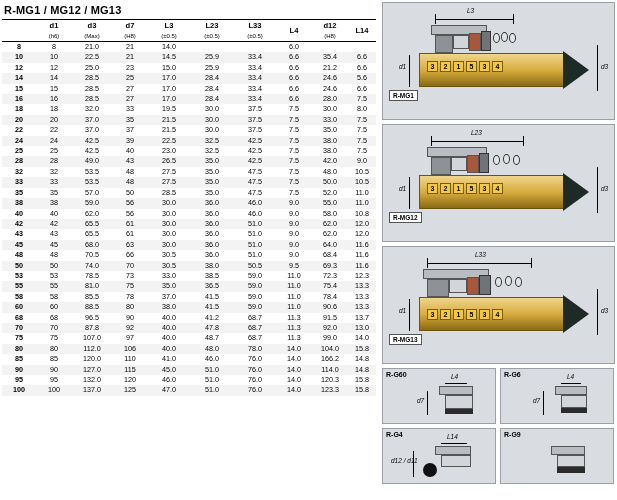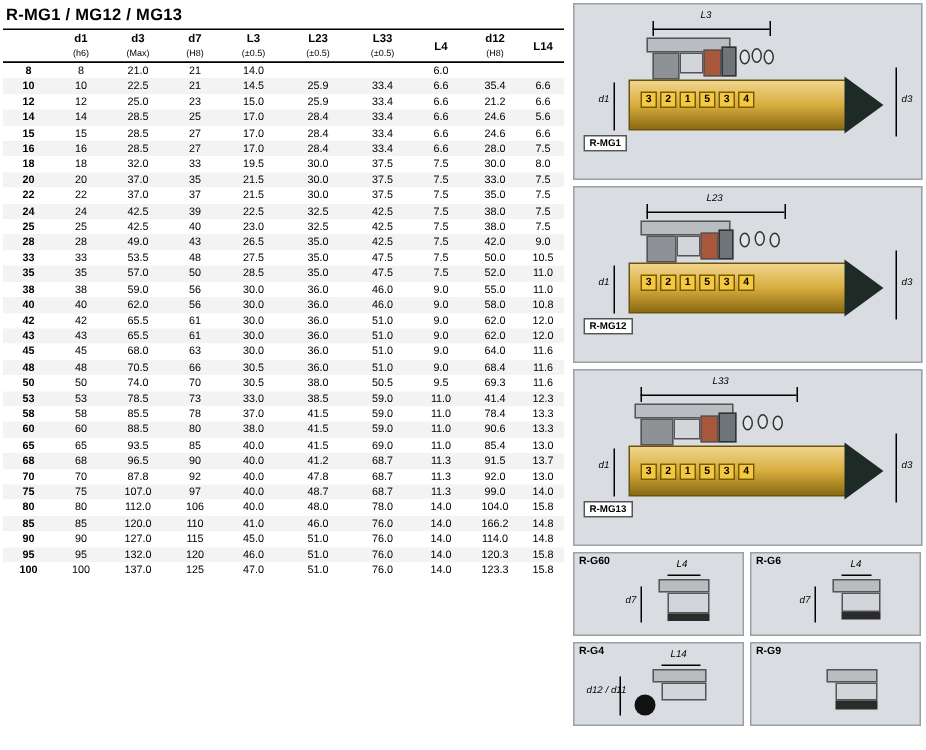--- a/index.html
+++ b/index.html
@@ -255,20 +255,32 @@
             <td>49.0</td>
             <td>43</td>
             <td>26.5</td>
             <td>35.0</td>
             <td>42.5</td>
             <td>7.5</td>
             <td>42.0</td>
             <td>9.0</td>
           </tr>
           <tr>
+            <td class="first">32</td>
+            <td>32</td>
+            <td>53.5</td>
+            <td>48</td>
+            <td>27.5</td>
+            <td>35.0</td>
+            <td>47.5</td>
+            <td>7.5</td>
+            <td>48.0</td>
+            <td>10.5</td>
+          </tr>
+          <tr>
             <td class="first">33</td>
             <td>33</td>
             <td>53.5</td>
             <td>48</td>
             <td>27.5</td>
             <td>35.0</td>
             <td>47.5</td>
             <td>7.5</td>
             <td>50.0</td>
             <td>10.5</td>
@@ -371,22 +383,34 @@
           </tr>
           <tr>
             <td class="first">53</td>
             <td>53</td>
             <td>78.5</td>
             <td>73</td>
             <td>33.0</td>
             <td>38.5</td>
             <td>59.0</td>
             <td>11.0</td>
-            <td>41.4</td>
+            <td>72.3</td>
             <td>12.3</td>
+          </tr>
+          <tr>
+            <td class="first">55</td>
+            <td>55</td>
+            <td>81.0</td>
+            <td>75</td>
+            <td>35.0</td>
+            <td>36.5</td>
+            <td>59.0</td>
+            <td>11.0</td>
+            <td>75.4</td>
+            <td>13.3</td>
           </tr>
           <tr>
             <td class="first">58</td>
             <td>58</td>
             <td>85.5</td>
             <td>78</td>
             <td>37.0</td>
             <td>41.5</td>
             <td>59.0</td>
             <td>11.0</td>
@@ -399,32 +423,20 @@
             <td>88.5</td>
             <td>80</td>
             <td>38.0</td>
             <td>41.5</td>
             <td>59.0</td>
             <td>11.0</td>
             <td>90.6</td>
             <td>13.3</td>
           </tr>
           <tr>
-            <td class="first">65</td>
-            <td>65</td>
-            <td>93.5</td>
-            <td>85</td>
-            <td>40.0</td>
-            <td>41.5</td>
-            <td>69.0</td>
-            <td>11.0</td>
-            <td>85.4</td>
-            <td>13.0</td>
-          </tr>
-          <tr>
             <td class="first">68</td>
             <td>68</td>
             <td>96.5</td>
             <td>90</td>
             <td>40.0</td>
             <td>41.2</td>
             <td>68.7</td>
             <td>11.3</td>
             <td>91.5</td>
             <td>13.7</td>

